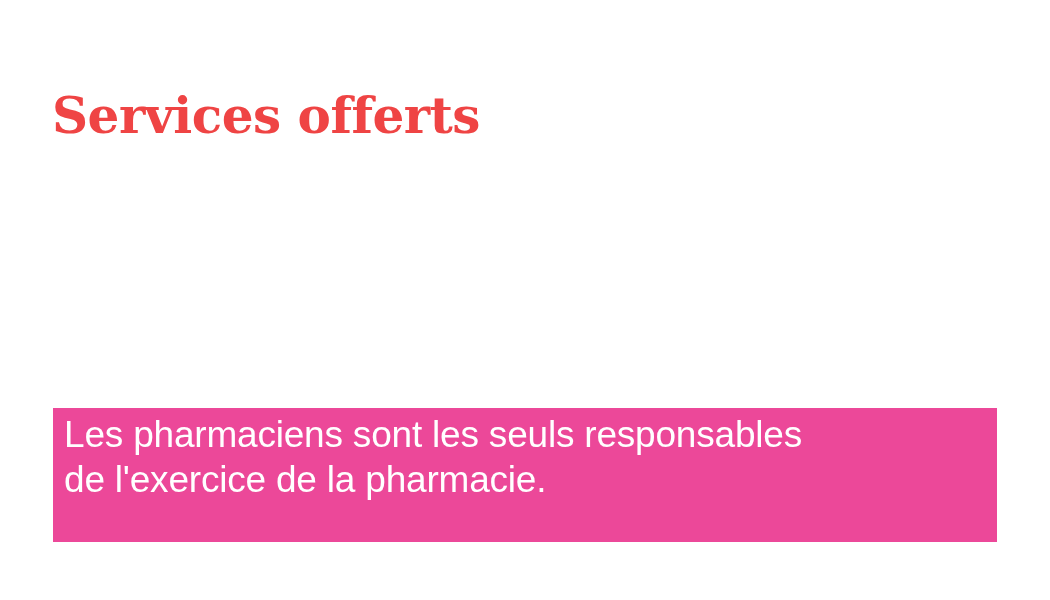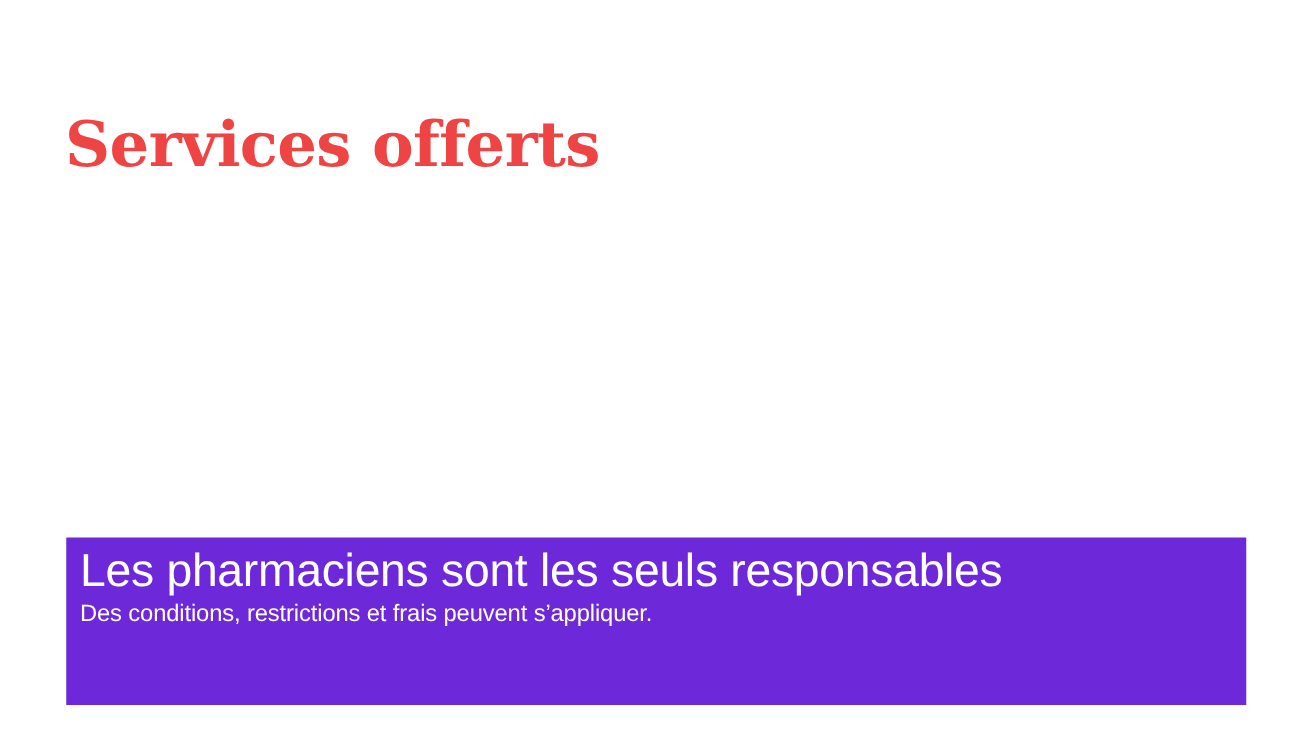--- a/index.html
+++ b/index.html
@@ -41,24 +41,24 @@
     left: 52px;
     top: 130px;
     width: 946px;
     height: 296px;
   }
 
   
   .callout-banner {
     position: absolute;
     left: 53px;
-    top: 430px;
+    top: 408px;
     width: 944px;
     height: 134px;
-    background: #6d28d9;
+    background: #ec4899;
     box-sizing: border-box;
     padding: 4px 14px 6px 11px;
   }
 
   .callout-heading {
     color: #ffffff;
     font-family: "Liberation Sans", sans-serif;
     font-weight: 300;
     font-size: 37px;
     line-height: 45px;
@@ -90,19 +90,19 @@
 <div class="slide">
 
   <h1 class="slide-title">Services offerts</h1>
 
   <div class="content-area"></div>
 
   <div class="callout-banner">
 
     <div class="callout-heading">
       <span class="line">Les pharmaciens sont les seuls responsables</span>
+      <span class="line">de l'exercice de la pharmacie.</span>
     </div>
 
-    <p class="callout-subtext">Des conditions, restrictions et frais peuvent s’appliquer.</p>
 
   </div>
 
 </div>
 
 </body></html>

